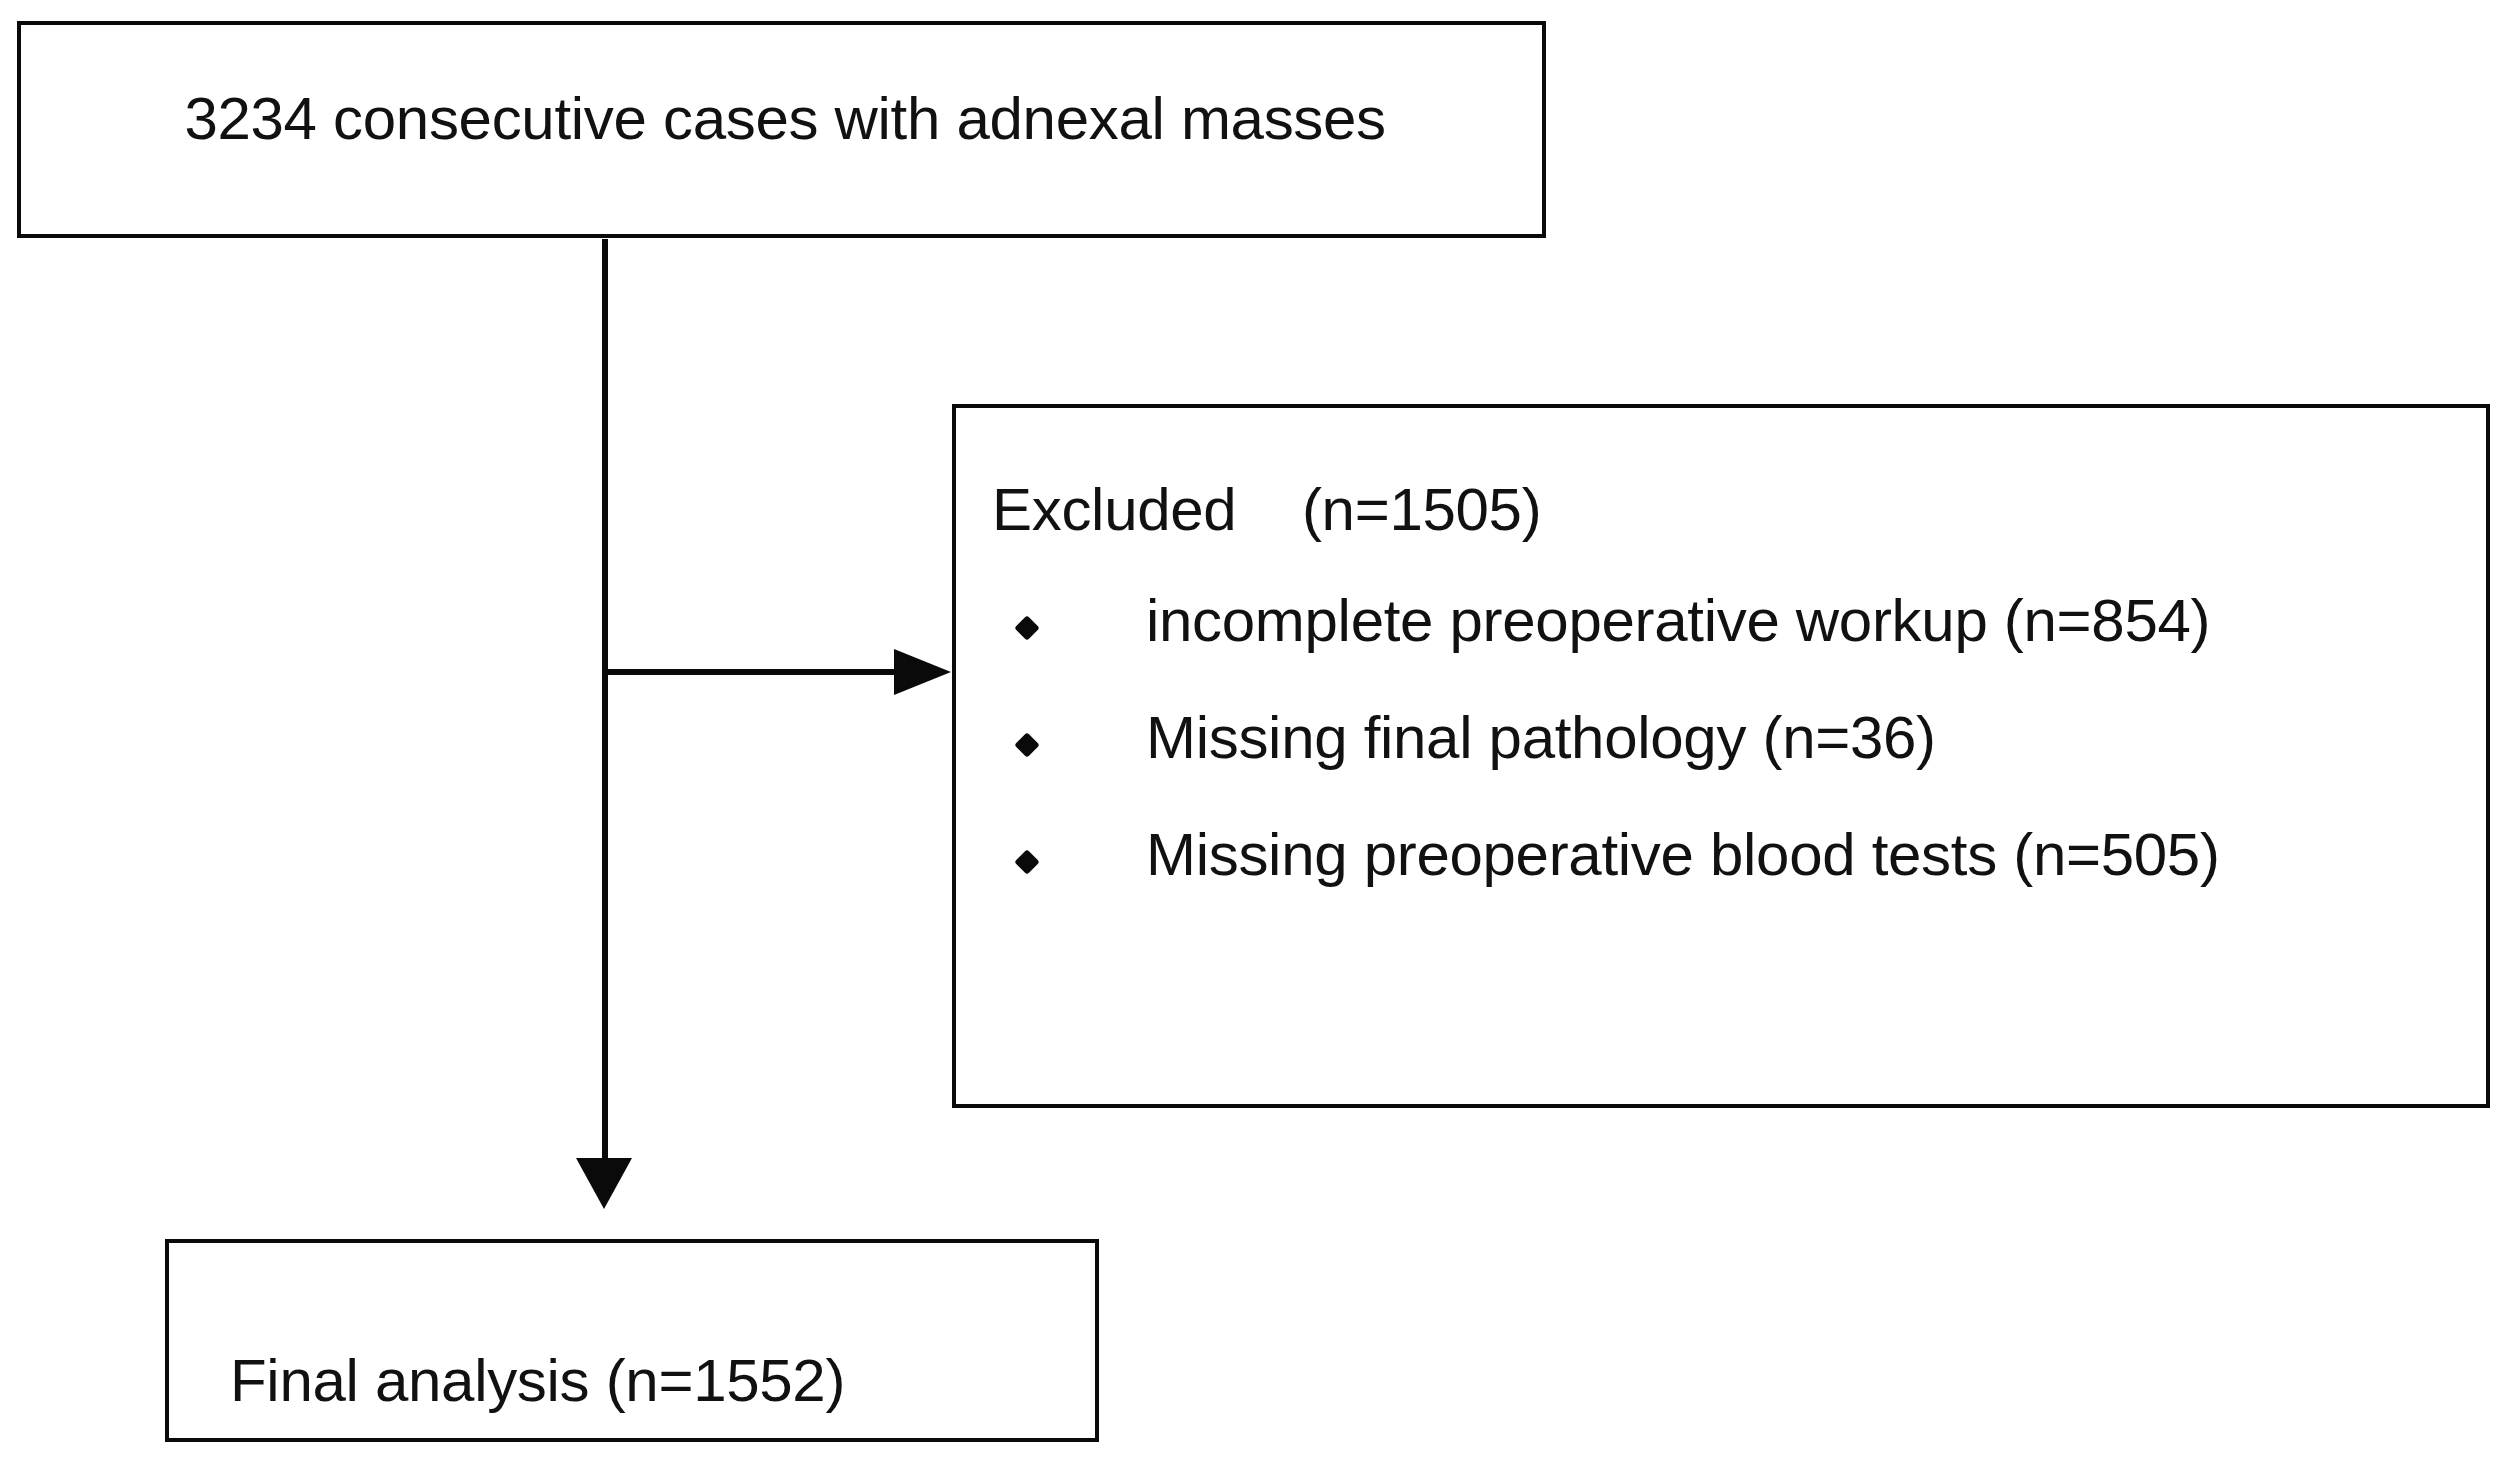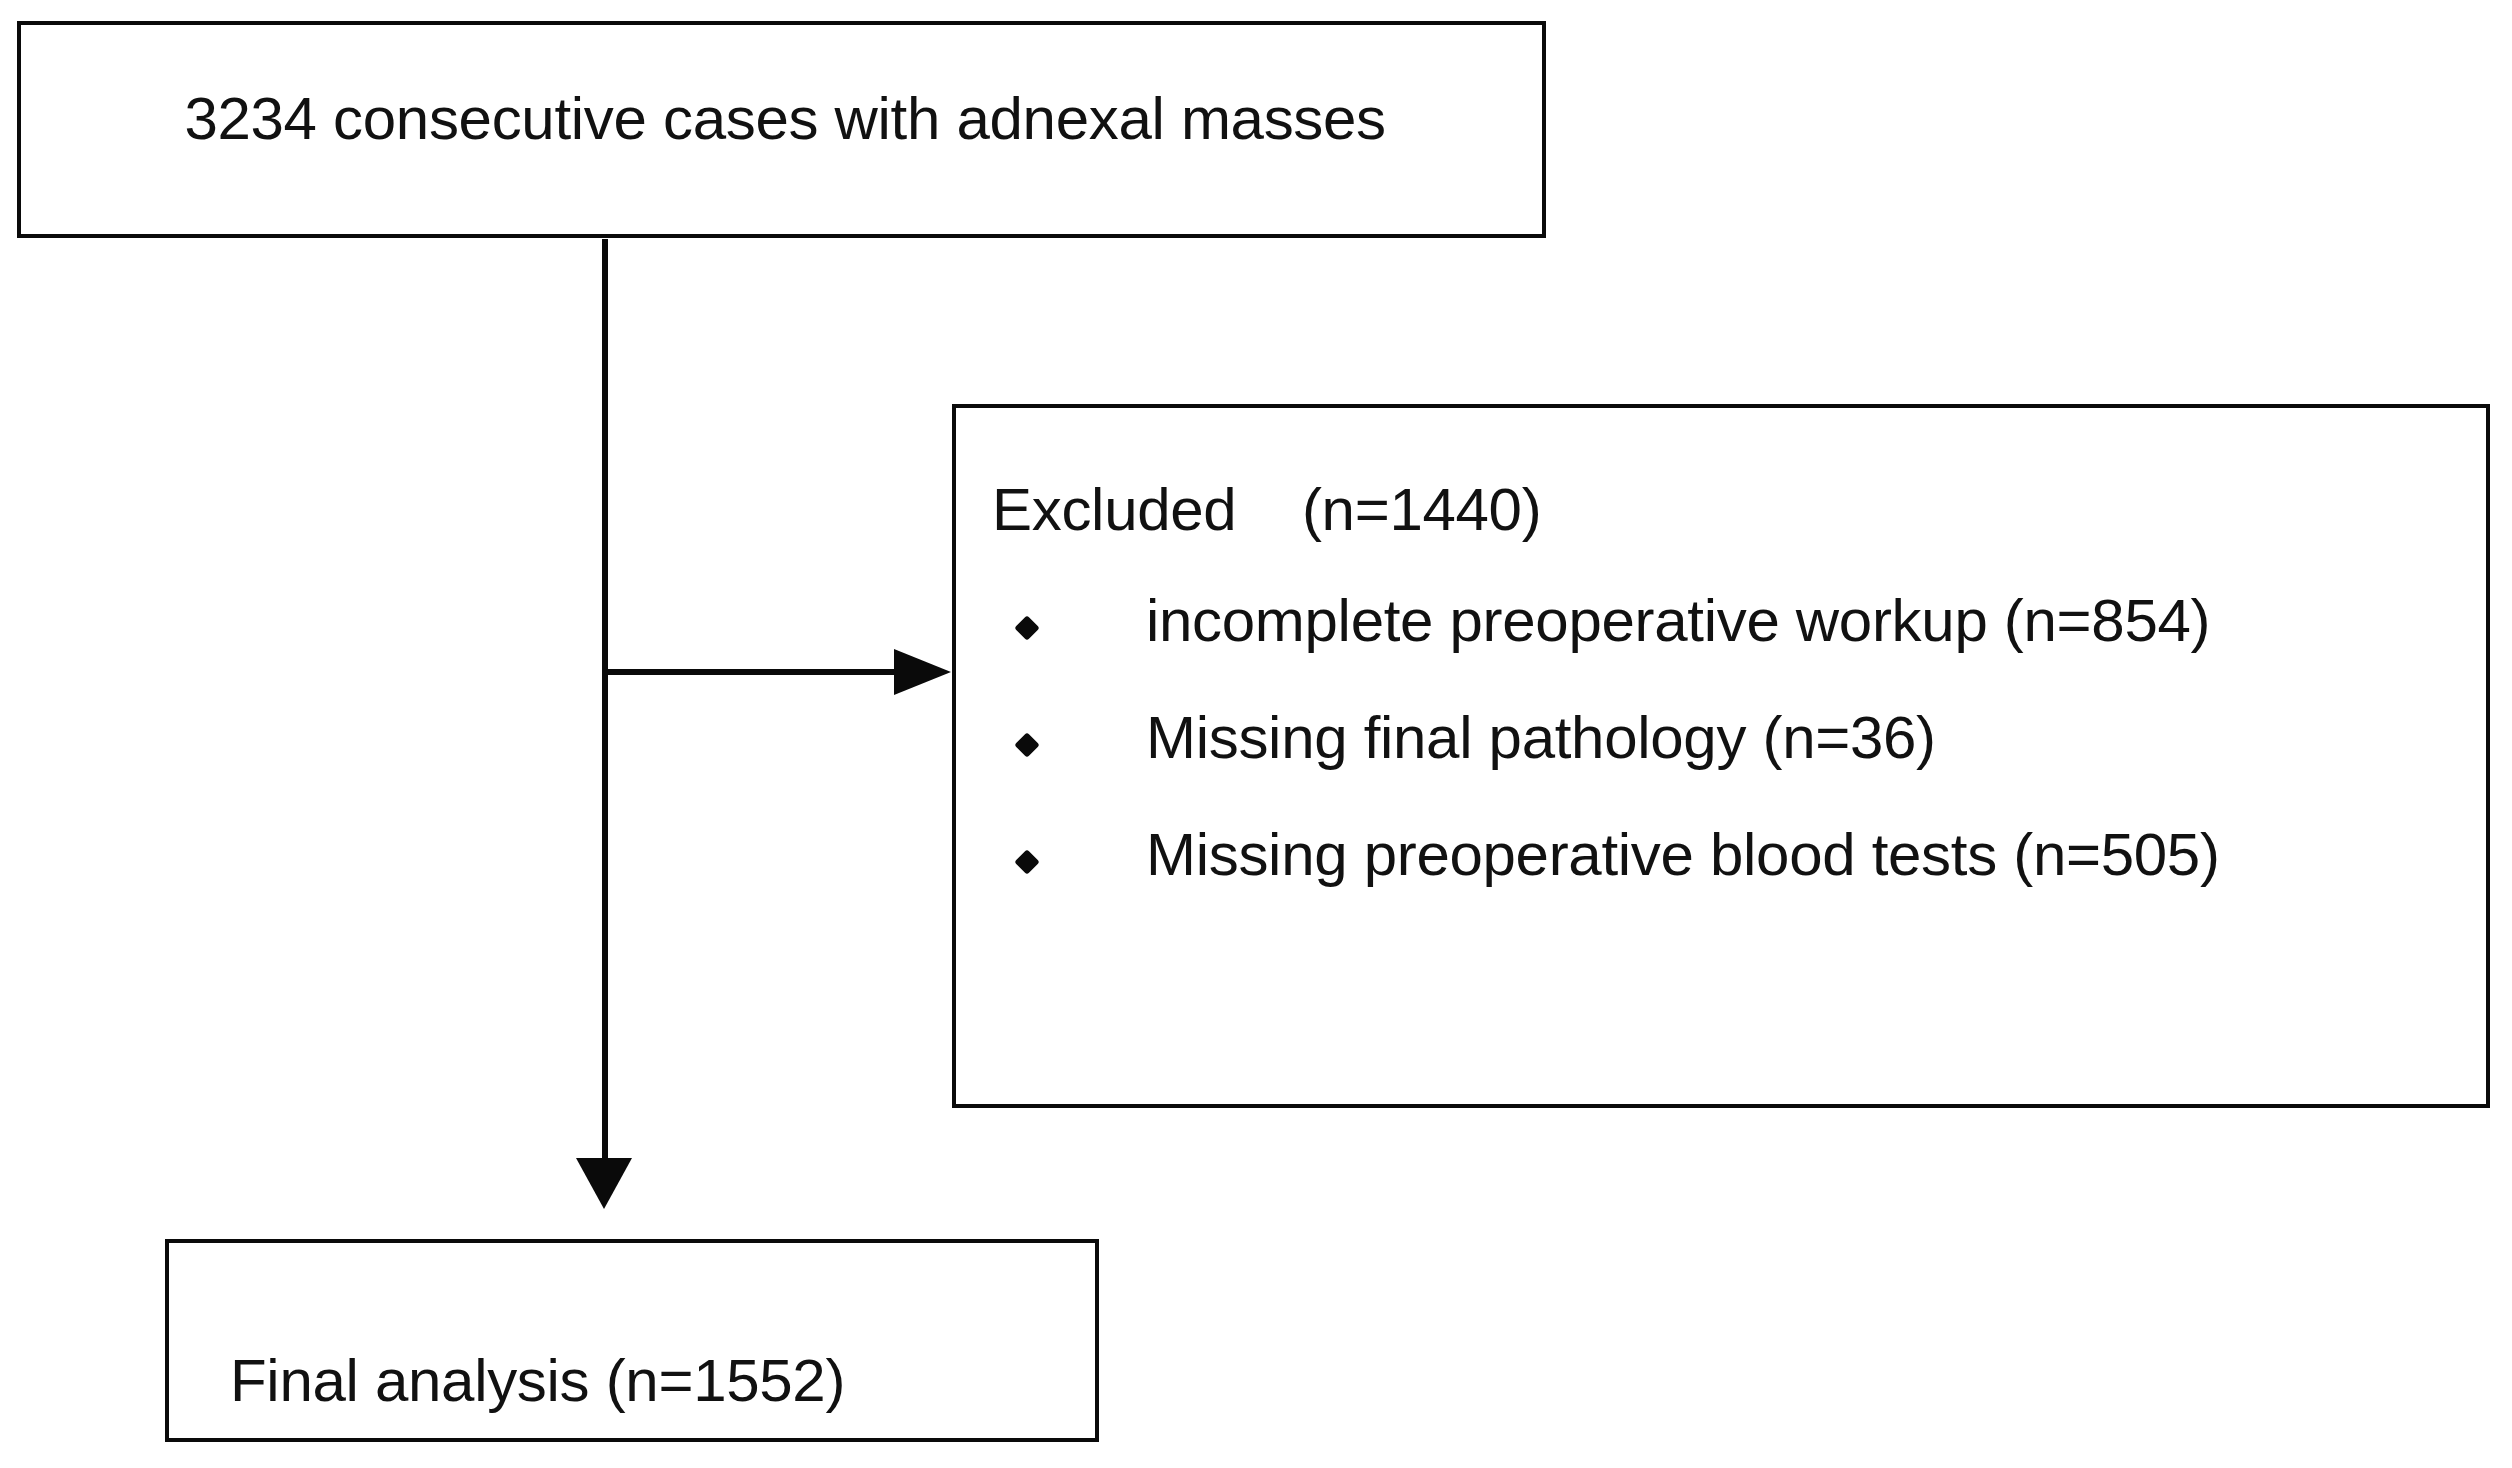--- a/index.html
+++ b/index.html
@@ -154,21 +154,21 @@
   </div>
 
   <div class="v-line" id="conn-main-stem"></div>
 
   <div id="conn-branch"></div>
   <div class="arrow-right"></div>
 
   <div class="arrow-down"></div>
 
   <div class="box" id="box-excluded">
-    <span class="excluded-title">Excluded    (n=1440)</span>
+    <span class="excluded-title">Excluded    (n=1505)</span>
 
     <div class="excluded-list">
 
       <div class="excl-item">
         <span class="excl-bullet"></span>
         <span class="excl-label">incomplete preoperative workup (n=854)</span>
       </div>
 
       <div class="excl-item">
         <span class="excl-bullet"></span>

